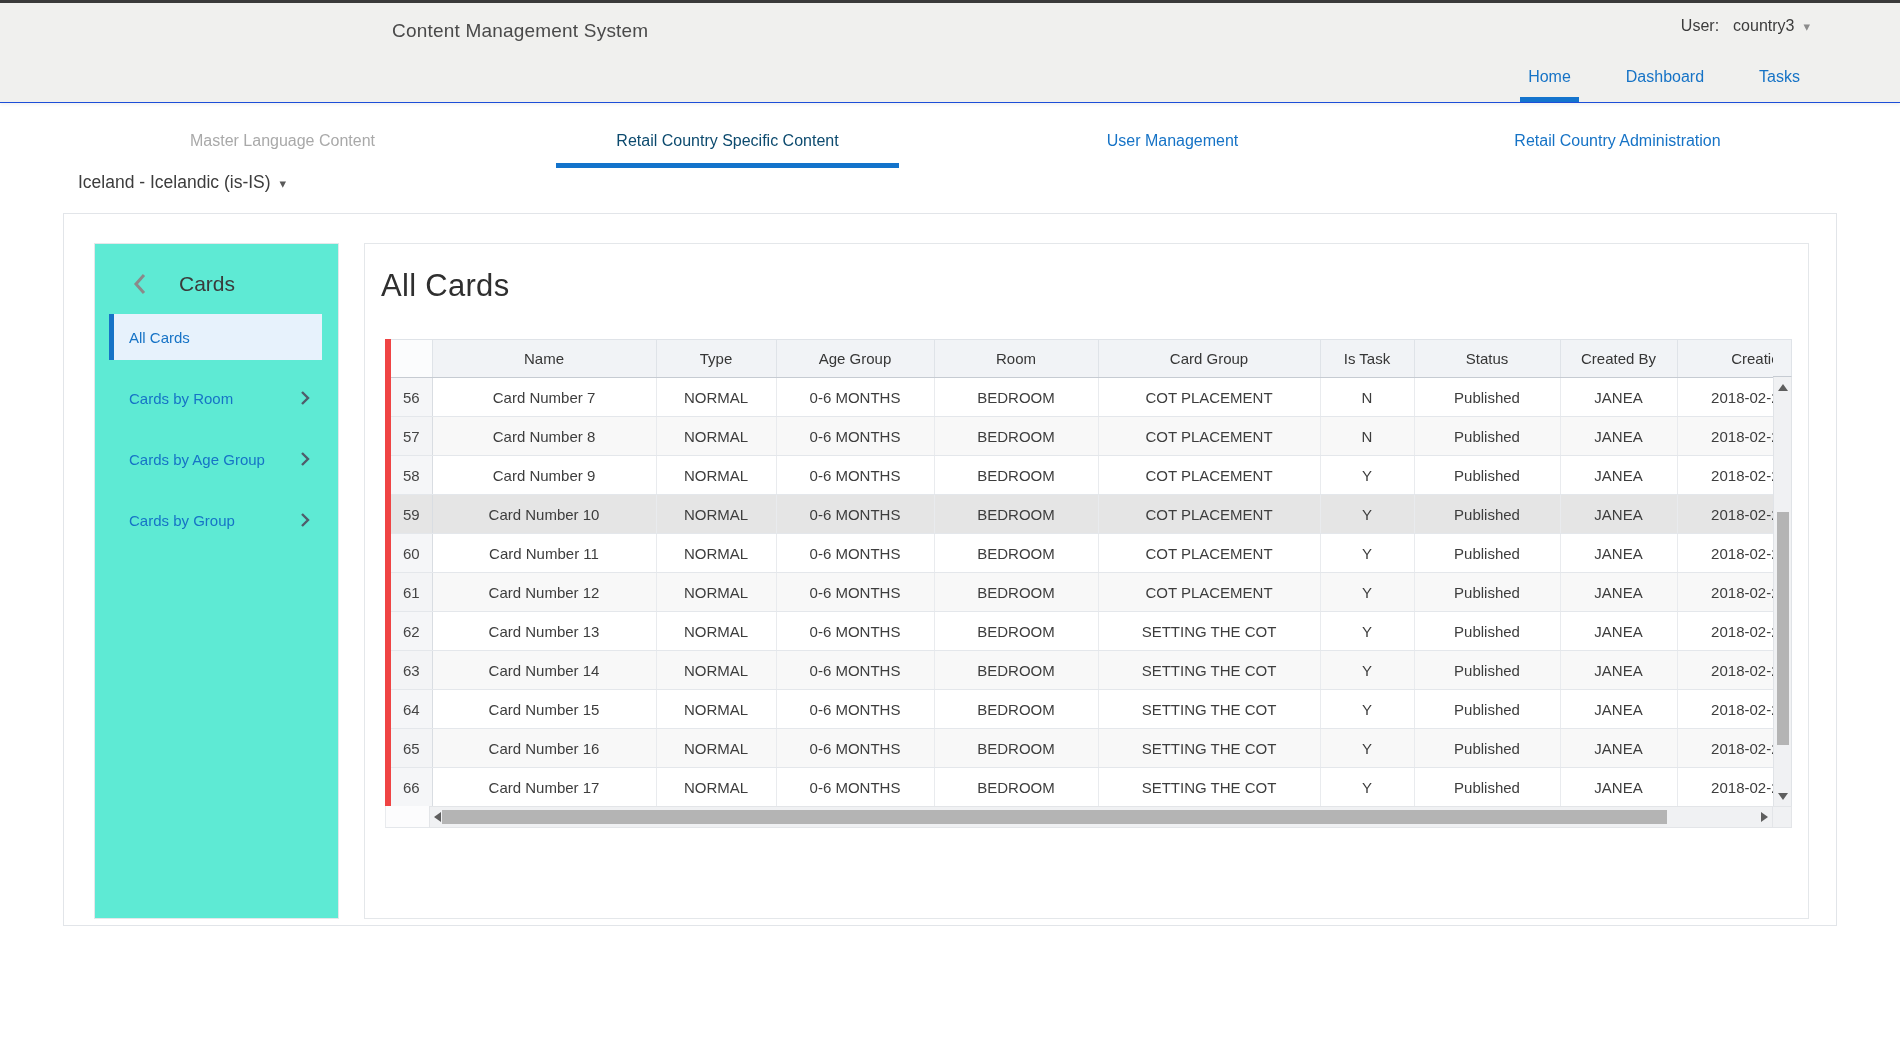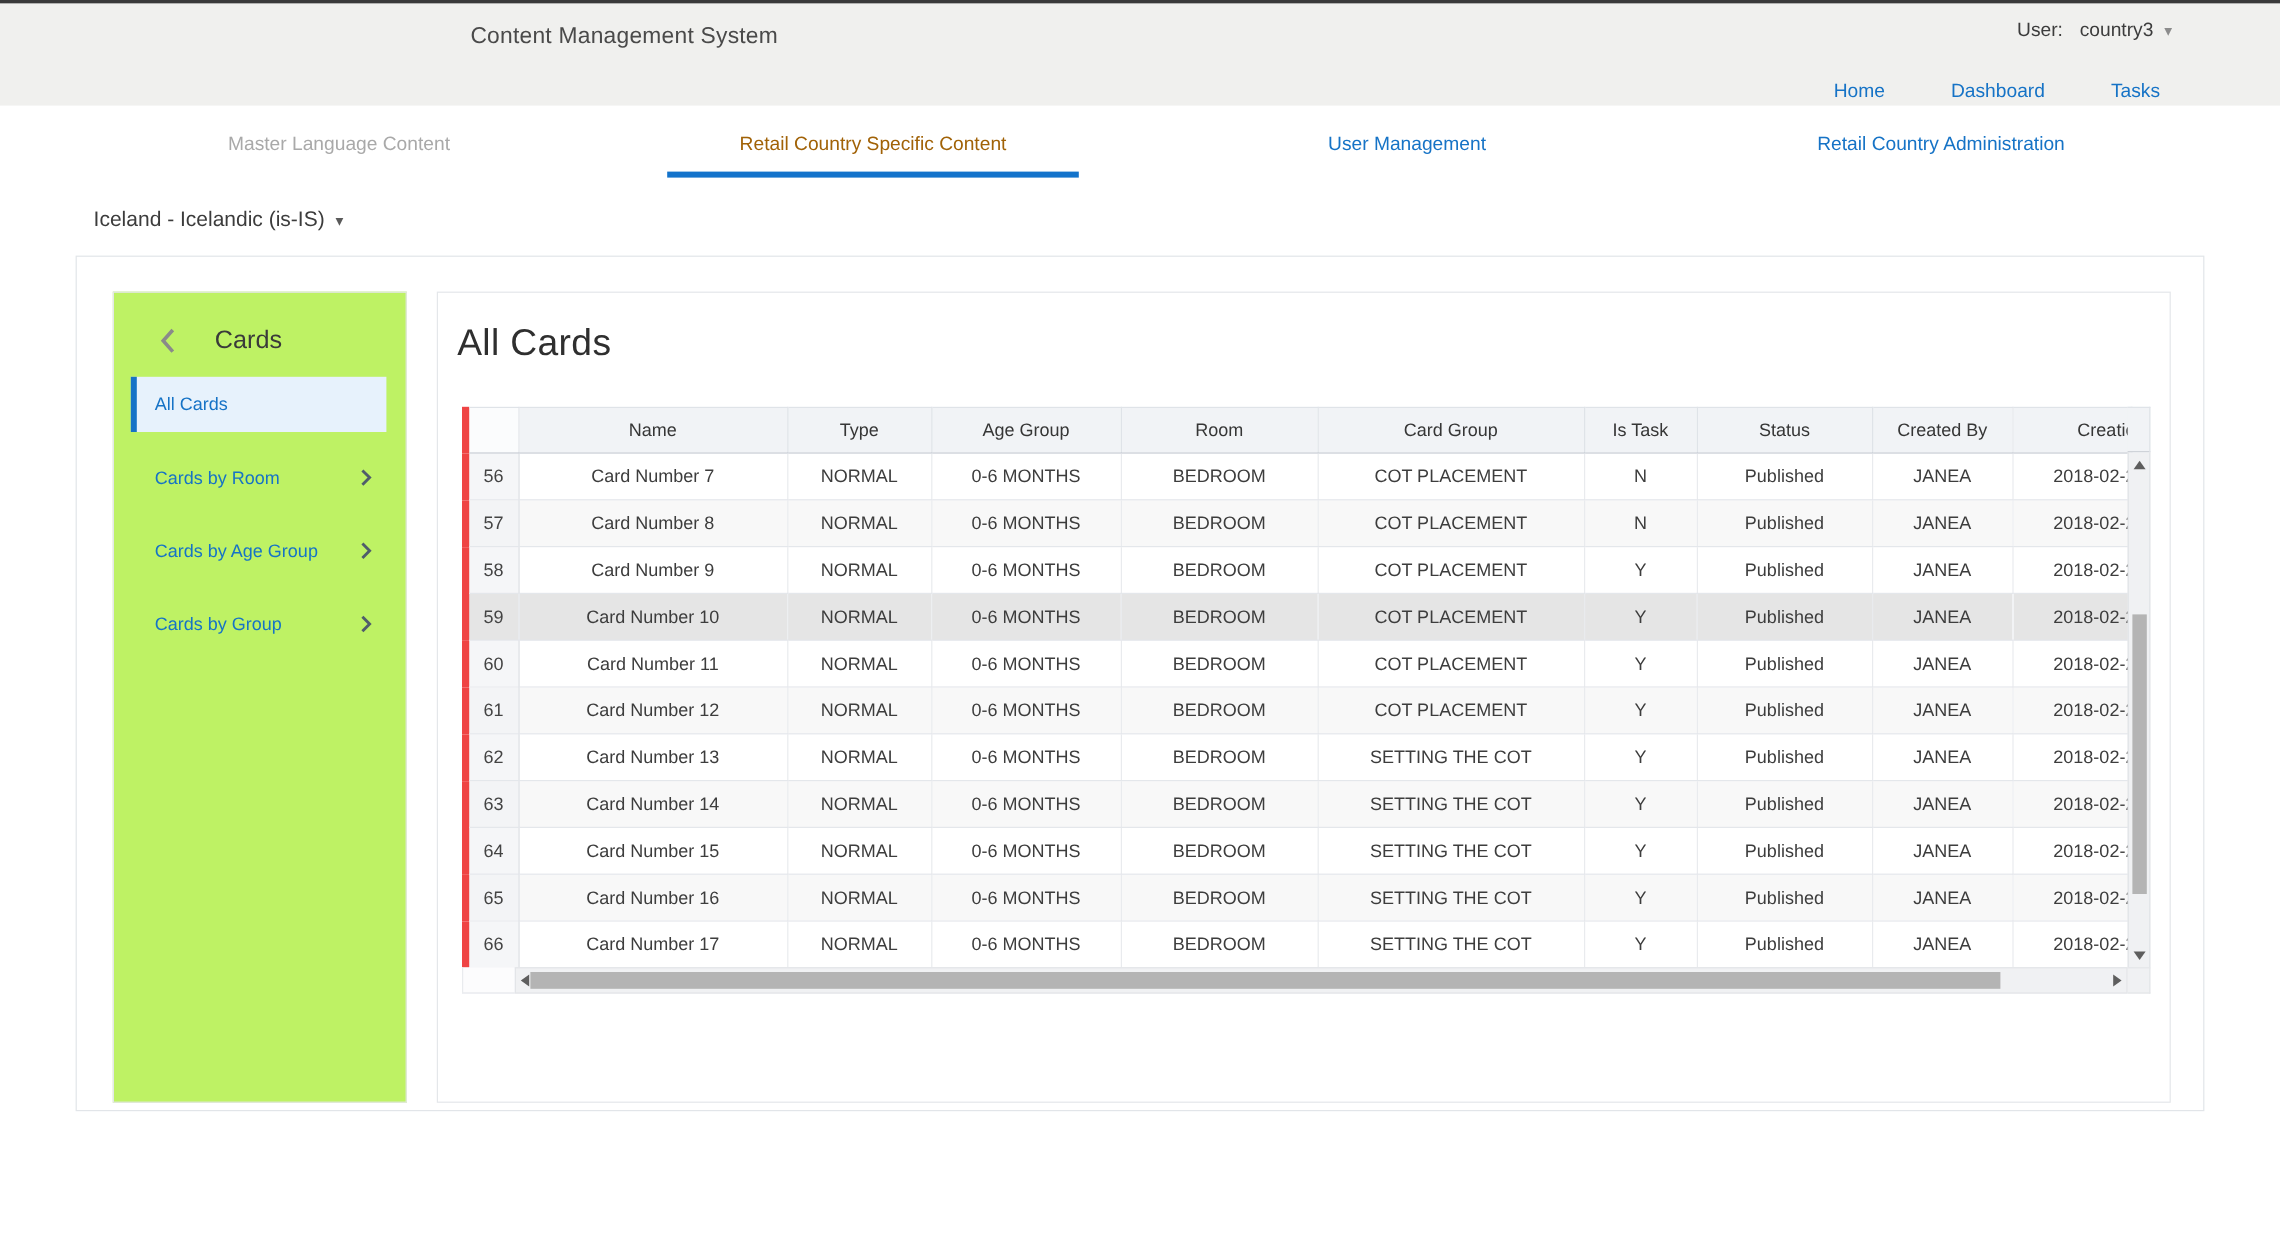--- a/index.html
+++ b/index.html
@@ -13,34 +13,34 @@
                 border-bottom:1px solid #1d4ed8; box-shadow:0 2px 3px rgba(0,0,0,0.05); }
   .app-title { position:absolute; left:392px; top:17px; font-size:19px; color:#4a4a4a; letter-spacing:0.2px; }
   .user-menu { position:absolute; right:90px; top:14px; font-size:16px; color:#3c3c3c; cursor:pointer; white-space:nowrap; }
   .user-menu .user-label { margin-right:14px; }
   .caret { color:#8c8c8c; font-size:13px; margin-left:9px; }
   .top-nav { position:absolute; right:92px; bottom:0; display:flex; gap:39px; }
   .nav-item { padding:0 8px 11px 8px; font-size:16px; color:#1673c6; border-bottom:5px solid transparent; cursor:pointer; }
   .nav-item.active { border-bottom-color:#1474cd; }
 
   
-  .tabs-row { position:absolute; left:0; top:88px; width:100%; height:67px; display:flex; padding:24px 60px 0 60px; background:#fff; }
+  .tabs-row { position:absolute; left:0; top:108px; width:100%; height:67px; display:flex; padding:24px 60px 0 60px; background:#fff; }
   .tab { flex:1; text-align:center; }
   .tab-label { display:inline-block; font-size:16px; padding:0 60px 13px 60px; border-bottom:5px solid transparent; cursor:pointer; white-space:nowrap; }
-  .tab-label.active { color:#a16207; border-bottom-color:#1373cb; }
+  .tab-label.active { color:#0c4a6e; border-bottom-color:#1373cb; }
   .tab-label.normal { color:#1673c6; }
   .tab-label.disabled { color:#a9a9a9; }
 
   
   .lang-selector { position:absolute; left:78px; top:172px; font-size:17.5px; color:#3c3c3c; cursor:pointer; }
   .lang-selector .caret { color:#5a5a5a; }
 
   
   .outer-card { position:absolute; left:63px; top:213px; width:1774px; height:713px; border:1px solid #e2e5e9; background:#fff; }
-  .side-panel { position:absolute; left:30px; top:29px; width:245px; height:676px; border:1px solid #e4e7ea; background:#bef264; }
+  .side-panel { position:absolute; left:30px; top:29px; width:245px; height:676px; border:1px solid #e4e7ea; background:#5eead4; }
   .side-header { display:flex; align-items:center; padding:28px 0 18px 38px; }
   .back-btn { width:14px; height:22px; cursor:pointer; display:inline-flex; align-items:center; }
   .side-title { font-size:21px; color:#3a3a3a; margin-left:32px; }
   .side-item { margin:0 16px 15px 14px; height:46px; display:flex; align-items:center; justify-content:space-between;
                padding:0 12px 0 20px; font-size:15px; color:#1673c6; cursor:pointer; }
   .side-item.selected { background:#e7f2fc; border-left:5px solid #1673c6; padding-left:15px; }
   .side-item .chev { display:inline-flex; margin-left:6px; }
 
   .main-panel { position:absolute; left:300px; top:29px; width:1445px; height:676px; border:1px solid #e4e7ea; background:#fff; }
   .page-heading { position:absolute; left:16px; top:24px; font-size:31px; font-weight:300; color:#2f2f2f; letter-spacing:0.3px; }

